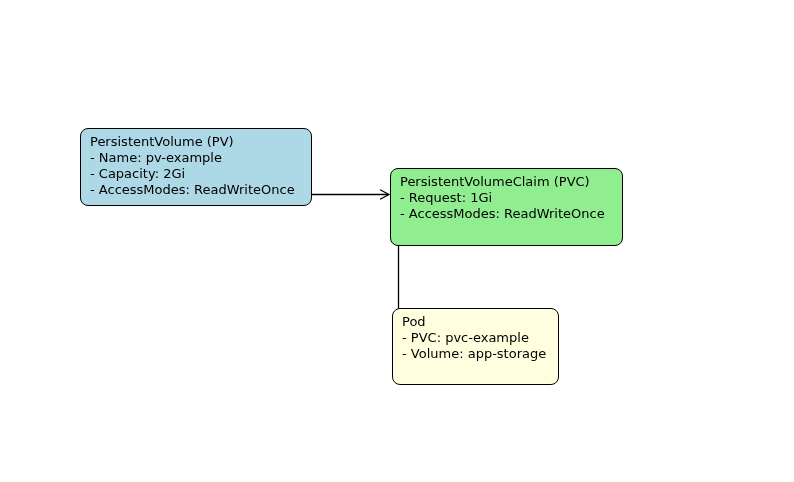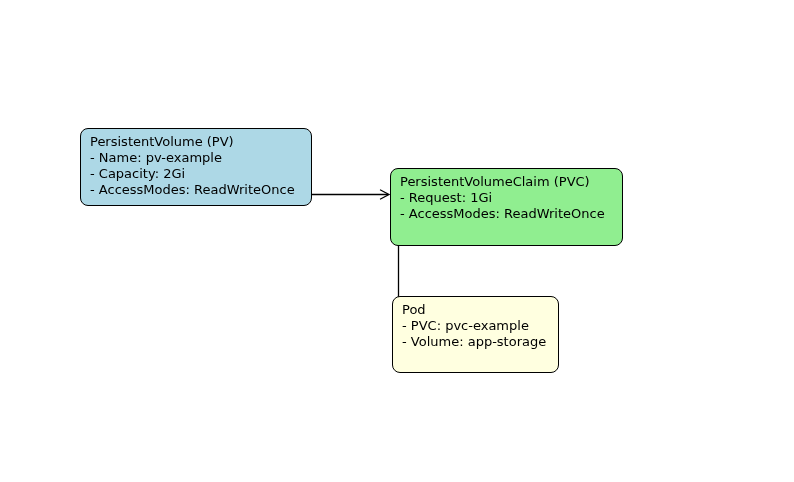--- a/index.html
+++ b/index.html
@@ -42,21 +42,21 @@
   }
   .node-pvc {
     left: 390px;
     top: 128px;
     width: 233px;
     height: 78px;
     margin-top: 40px;
   }
   .node-pod {
     left: 392px;
-    top: 296px;
+    top: 308px;
     width: 167px;
     height: 77px;
   }
   .node-line {
     display: block;
   }
 </style>
 </head>
 <body>
 

